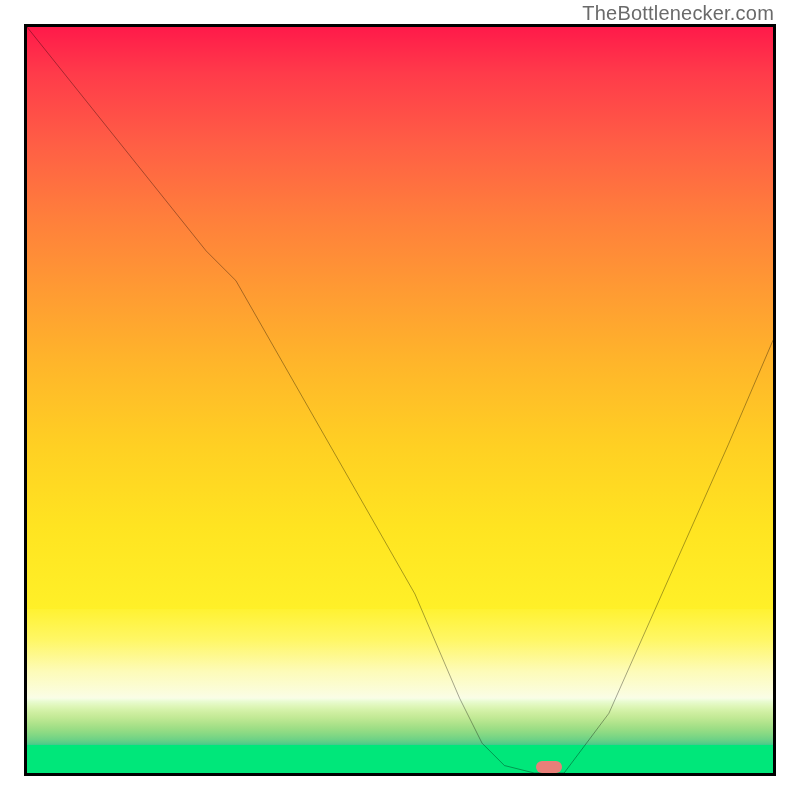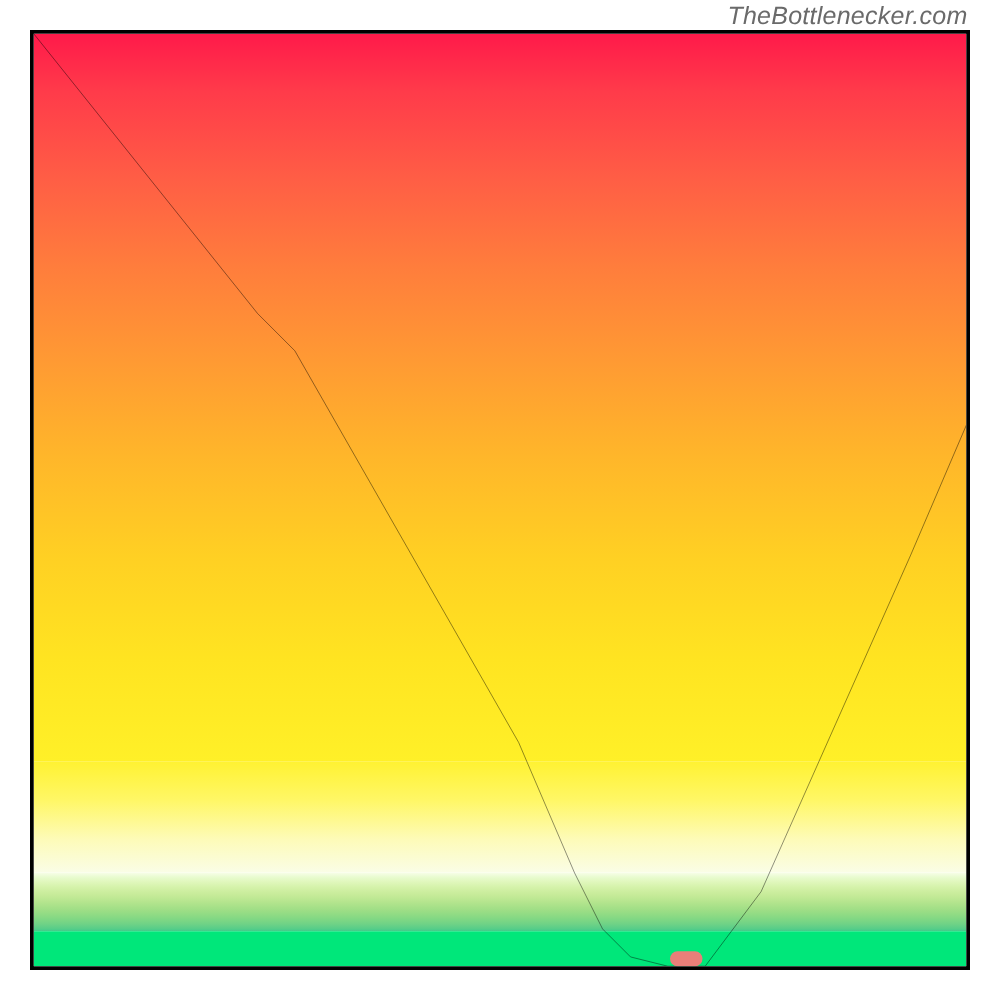--- a/index.html
+++ b/index.html
@@ -8,21 +8,20 @@
     width: 800px;
     height: 800px;
     overflow: hidden;
     background: #ffffff;
     font-family: Arial, Helvetica, sans-serif;
   }
   .frame {
     position: relative;
     width: 800px;
     height: 611px;
-    font-style: italic;
   }
   .plot-area {
     position: absolute;
     left: 24px;
     top: 24px;
     width: 752px;
     height: 752px;
     border: 3px solid #000;
     box-sizing: border-box;
     overflow: hidden;

